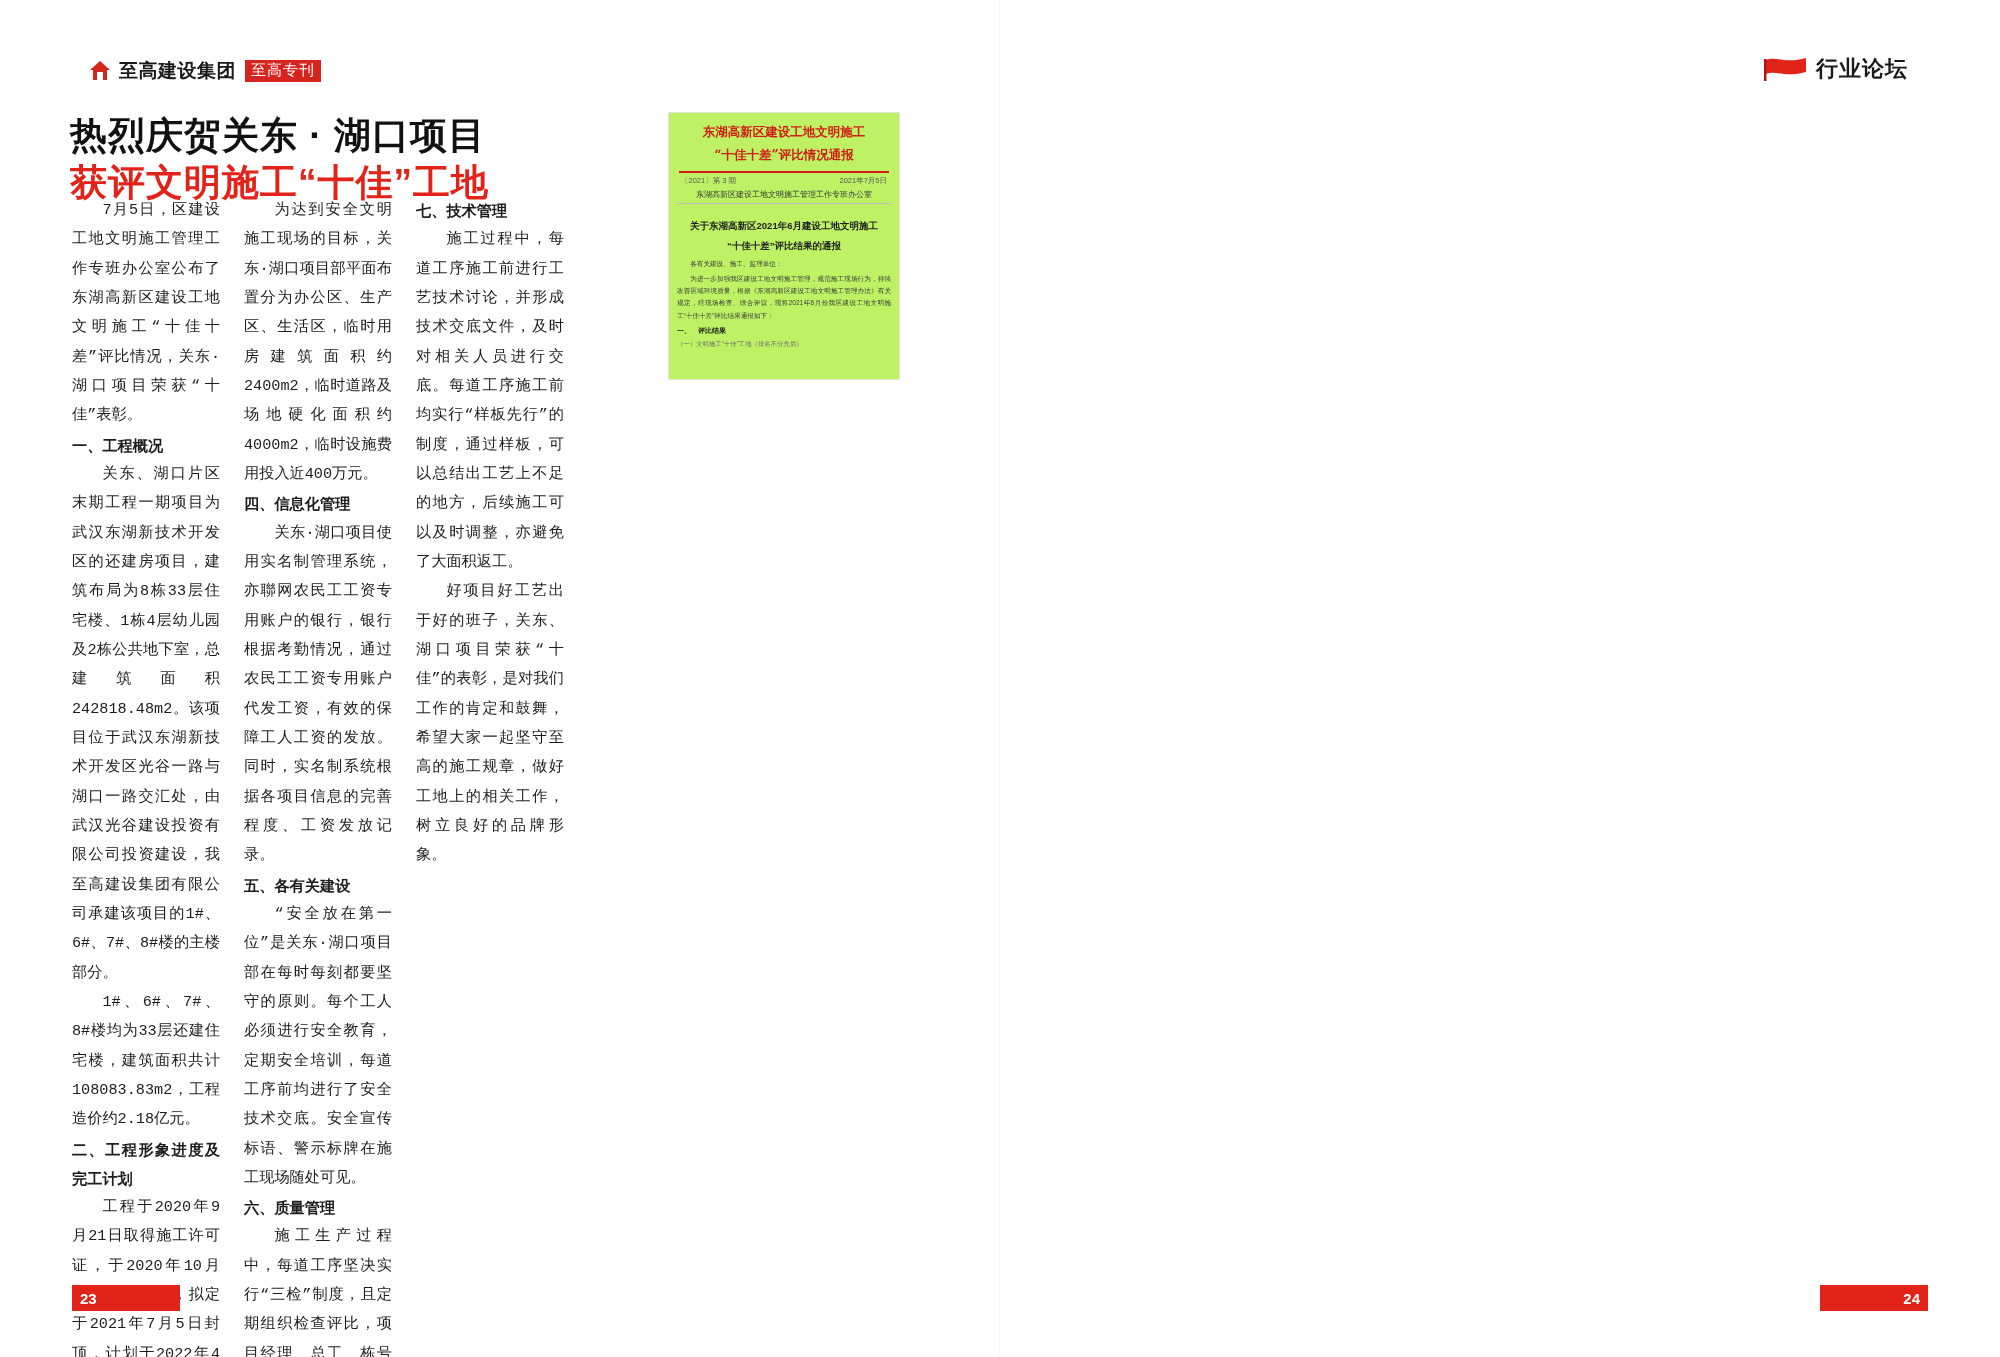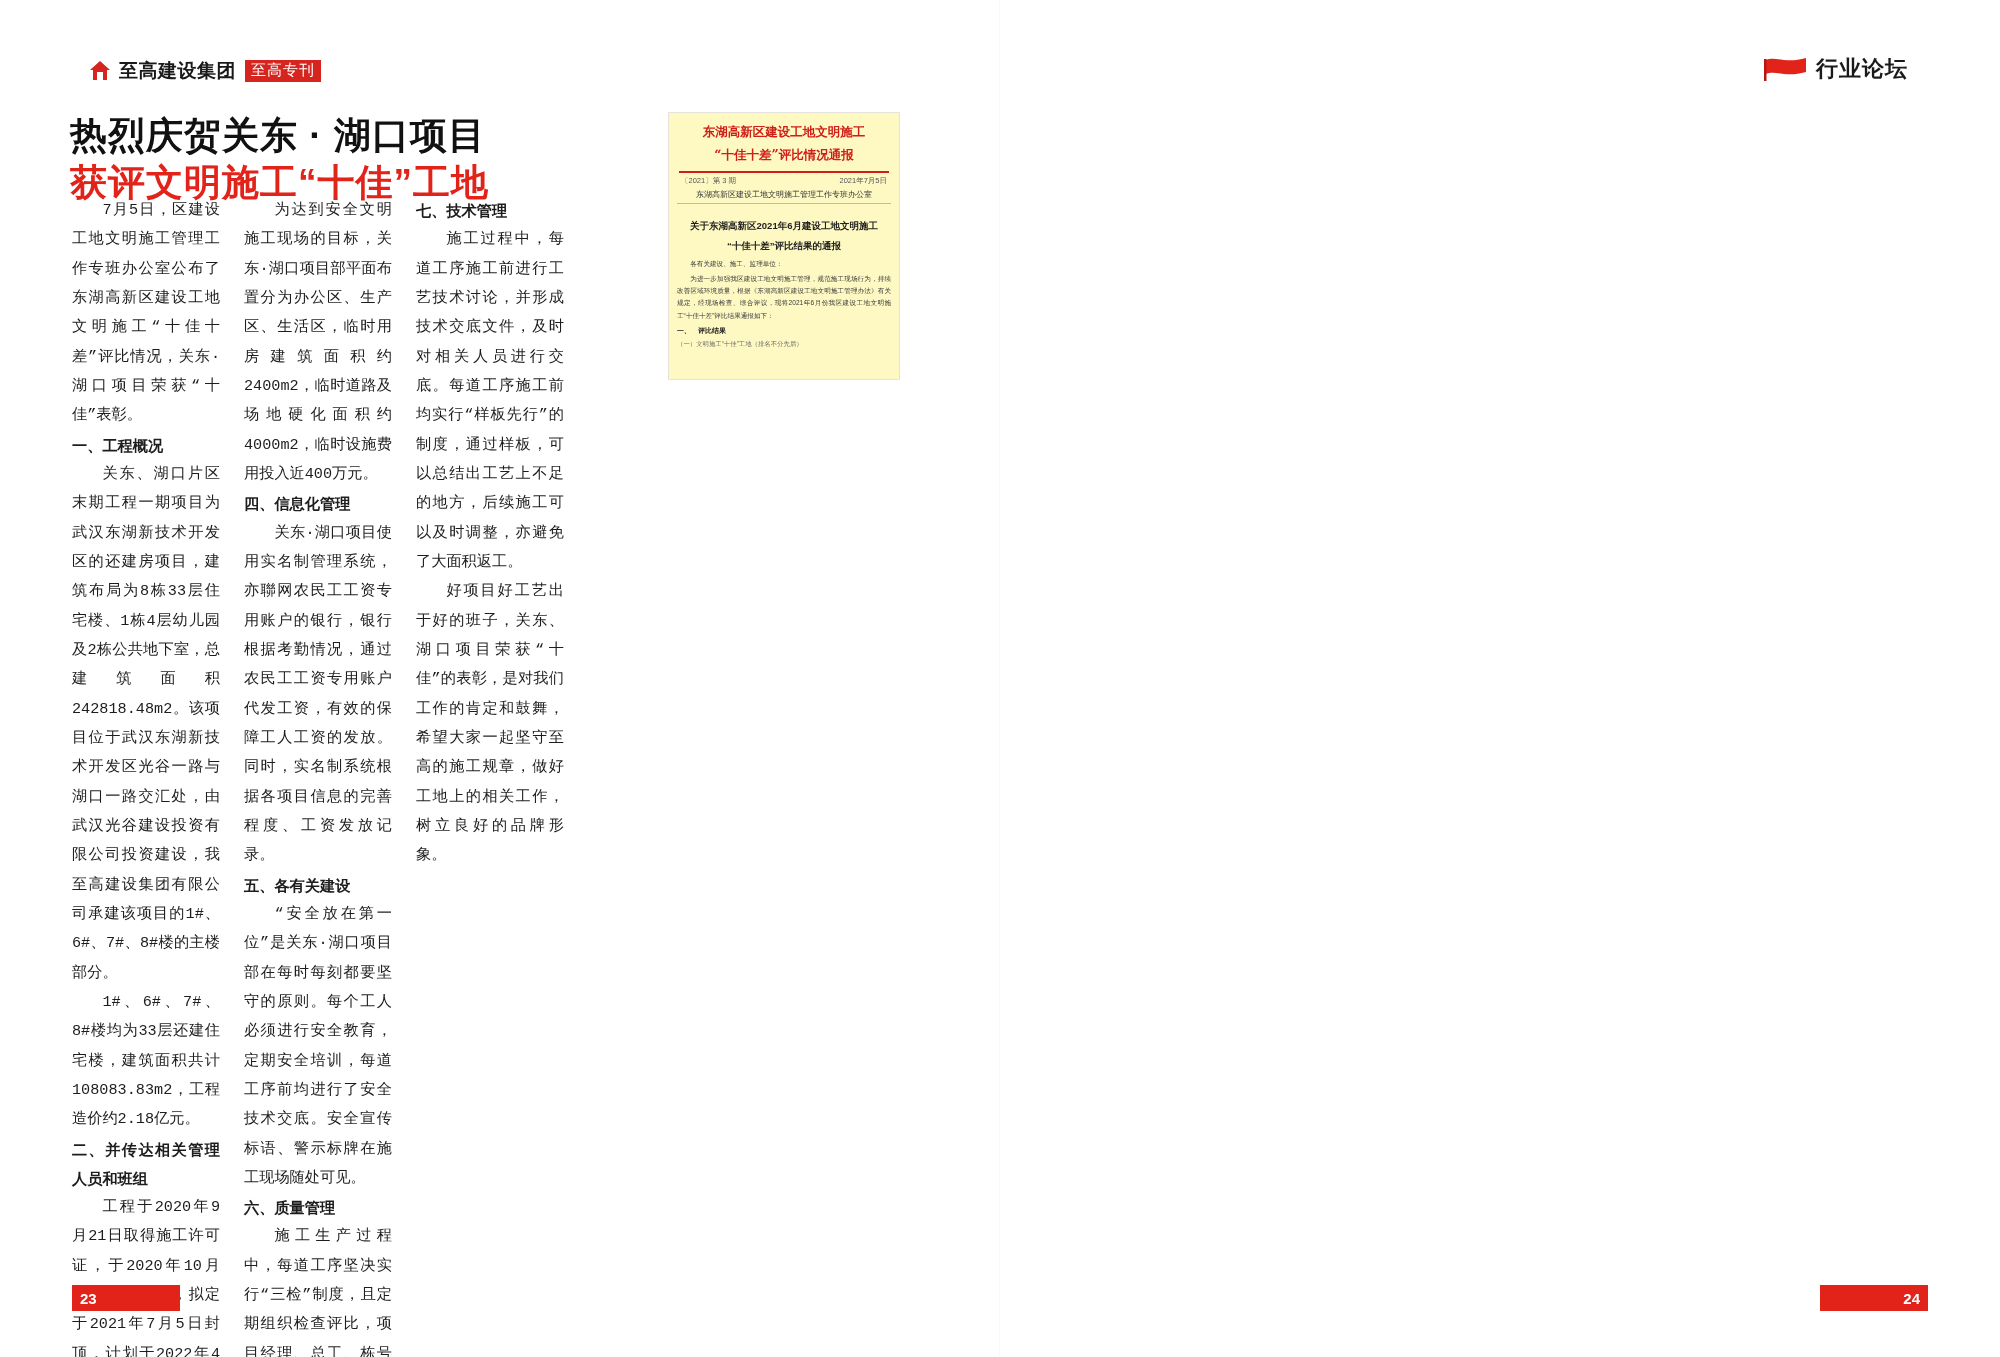--- a/index.html
+++ b/index.html
@@ -126,21 +126,21 @@
   #lcol2 { left: 244px; top: 196px; width: 148px; }
   #lcol3 { left: 416px; top: 196px; width: 148px; }
 
   
   .notice {
     position: absolute;
     left: 668px;
     top: 112px;
     width: 232px;
     height: 268px;
-    background: #fef9c3;
+    background: #bef264;
     border: 1px solid #e6e2dc;
     overflow: hidden;
     padding: 6px 8px;
     box-sizing: border-box;
   }
   .notice-title {
     text-align: center;
     color: #cf1d17;
     font-weight: bold;
     font-size: 12.5px;
@@ -242,21 +242,21 @@
     <div class="title-block left">
       <div class="title-line1">热烈庆贺关东 · 湖口项目</div>
       <div class="title-line2">获评文明施工“十佳”工地</div>
     </div>
 
     <div class="col" id="lcol1">
       <p>7月5日，区建设工地文明施工管理工作专班办公室公布了东湖高新区建设工地文明施工“十佳十差”评比情况，关东·湖口项目荣获“十佳”表彰。</p>
       <h3>一、工程概况</h3>
       <p>关东、湖口片区末期工程一期项目为武汉东湖新技术开发区的还建房项目，建筑布局为8栋33层住宅楼、1栋4层幼儿园及2栋公共地下室，总建筑面积242818.48m2。该项目位于武汉东湖新技术开发区光谷一路与湖口一路交汇处，由武汉光谷建设投资有限公司投资建设，我至高建设集团有限公司承建该项目的1#、6#、7#、8#楼的主楼部分。</p>
       <p>1#、6#、7#、8#楼均为33层还建住宅楼，建筑面积共计108083.83m2，工程造价约2.18亿元。</p>
-      <h3>二、并传达相关管理人员和班组</h3>
+      <h3>二、工程形象进度及完工计划</h3>
       <p>工程于2020年9月21日取得施工许可证，于2020年10月25日正式开工，拟定于2021年7月5日封顶，计划于2022年4月底完工。</p>
 
     </div>
 
     <div class="col" id="lcol2">
       <p>为达到安全文明施工现场的目标，关东·湖口项目部平面布置分为办公区、生产区、生活区，临时用房建筑面积约2400m2，临时道路及场地硬化面积约4000m2，临时设施费用投入近400万元。</p>
       <h3>四、信息化管理</h3>
       <p>关东·湖口项目使用实名制管理系统，亦聯网农民工工资专用账户的银行，银行根据考勤情况，通过农民工工资专用账户代发工资，有效的保障工人工资的发放。同时，实名制系统根据各项目信息的完善程度、工资发放记录。</p>
       <h3>五、各有关建设</h3>
       <p>“安全放在第一位”是关东·湖口项目部在每时每刻都要坚守的原则。每个工人必须进行安全教育，定期安全培训，每道工序前均进行了安全技术交底。安全宣传标语、警示标牌在施工现场随处可见。</p>

